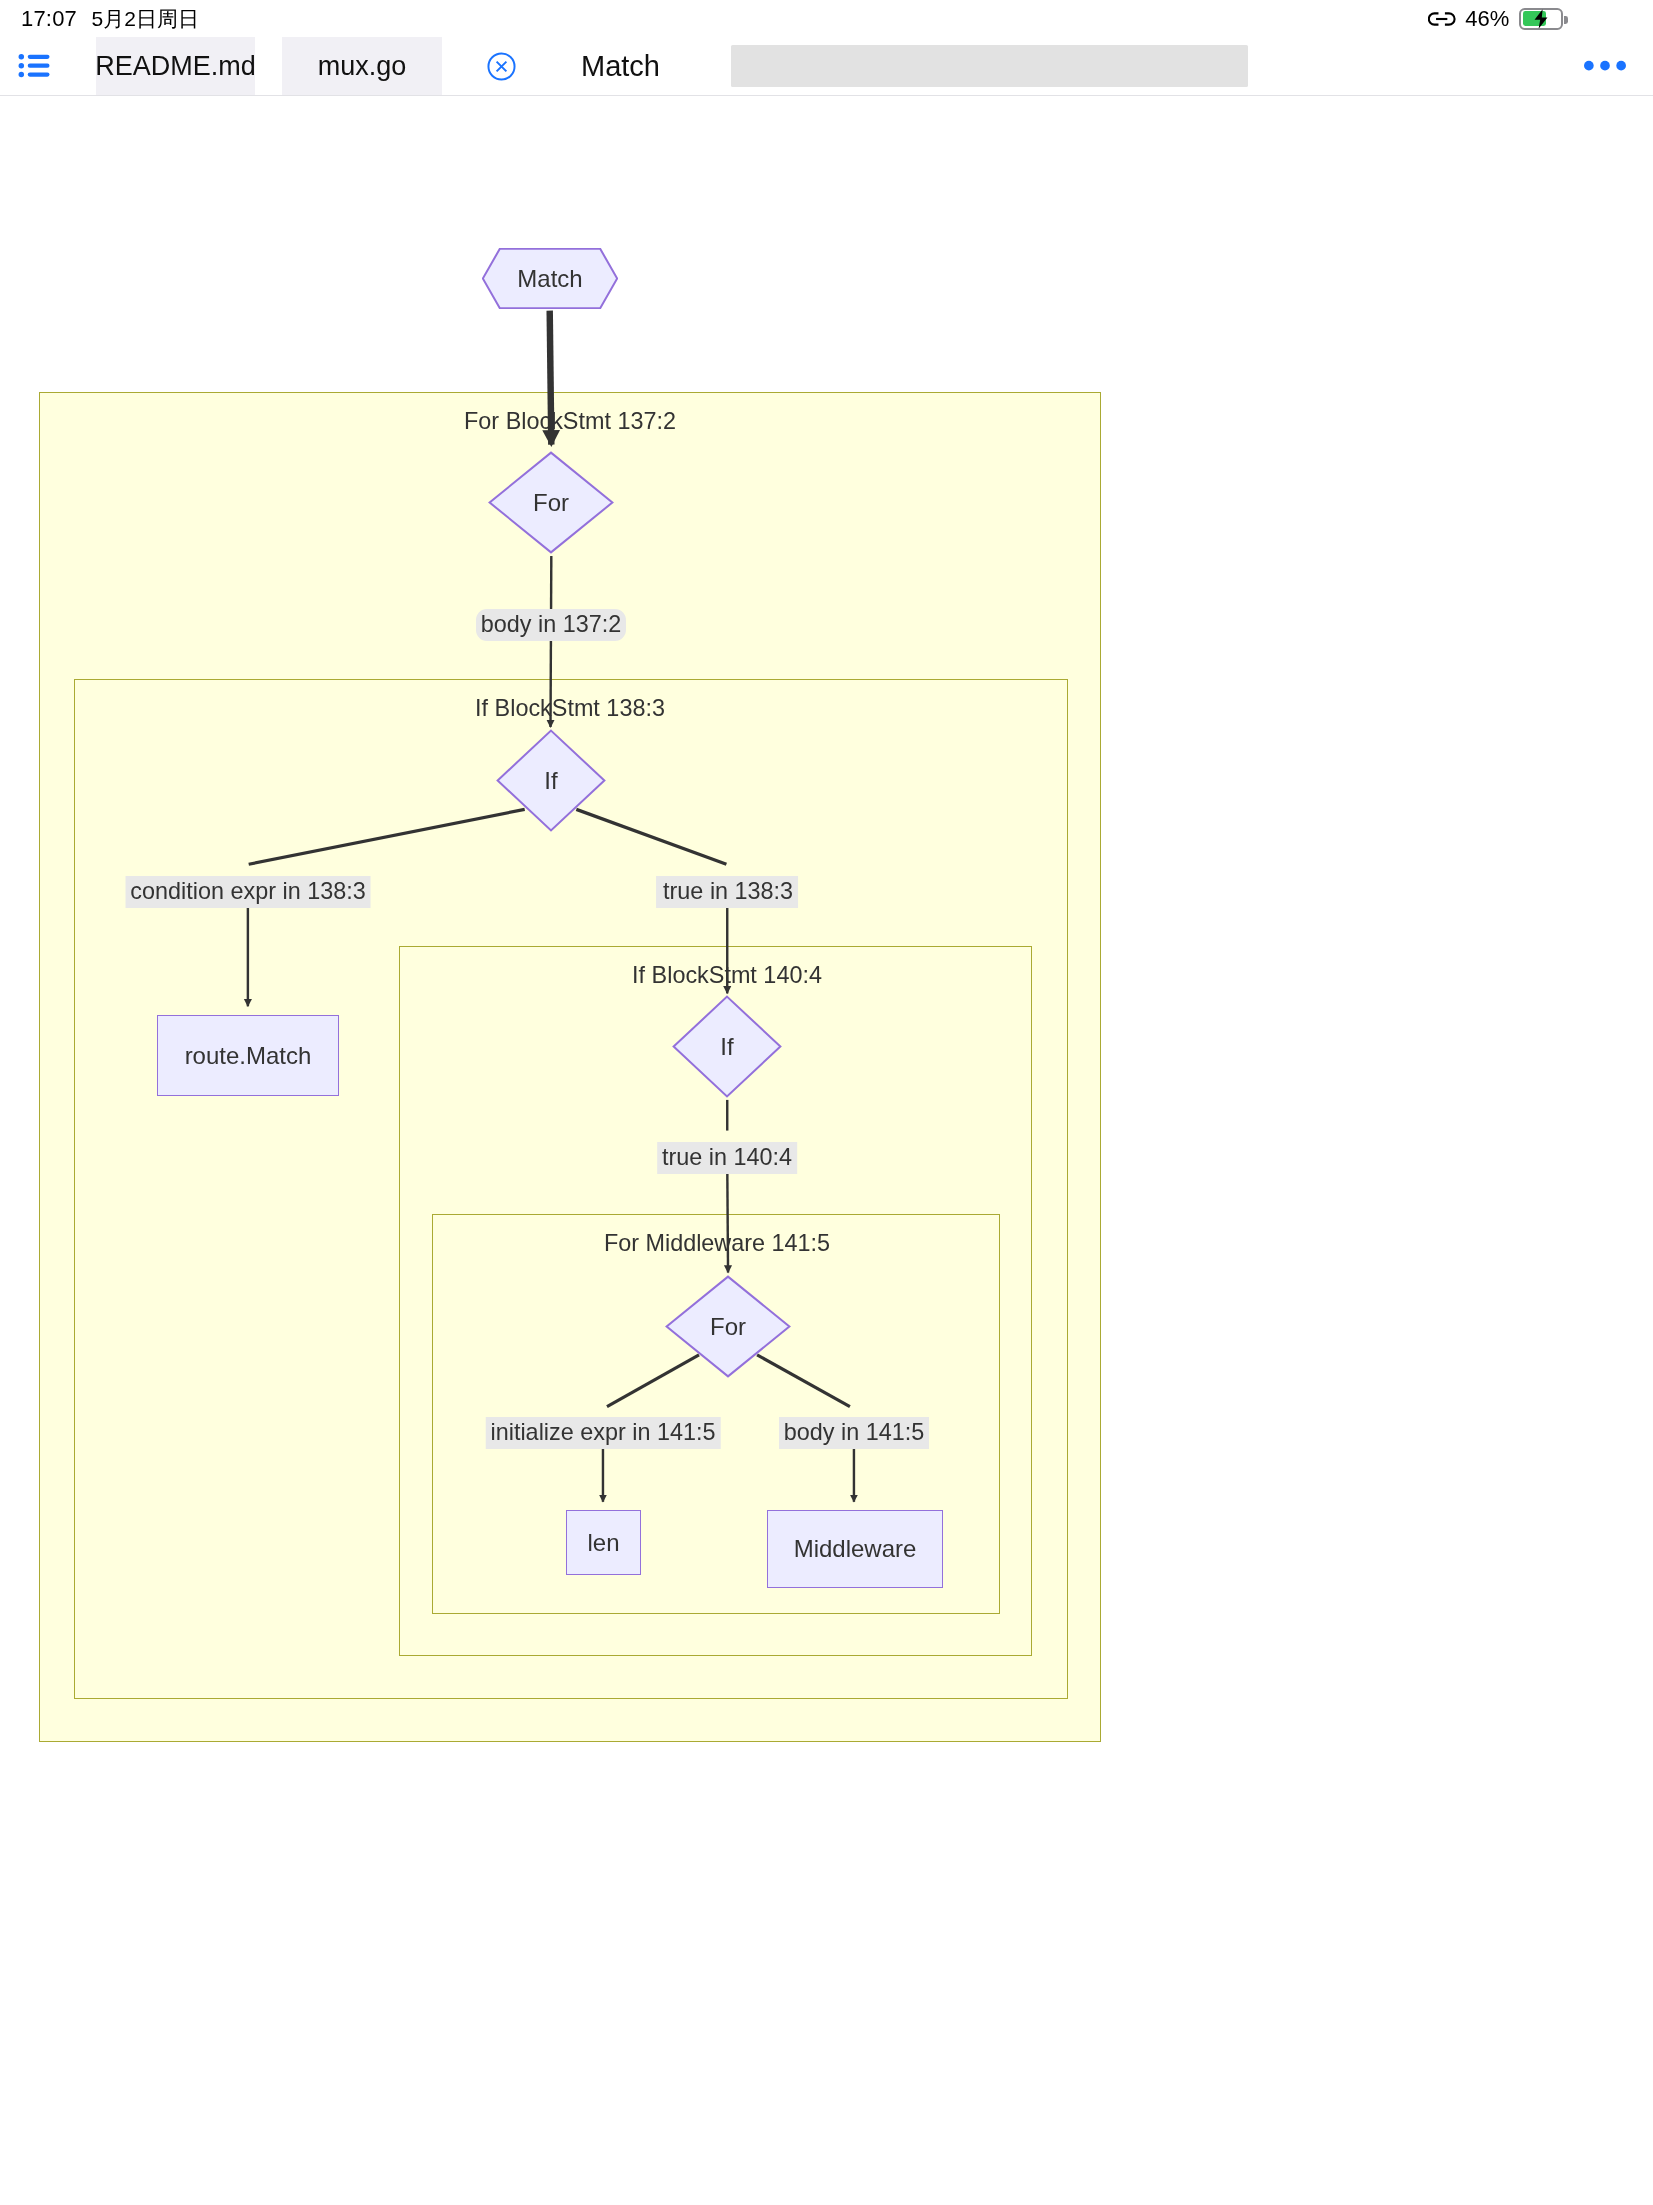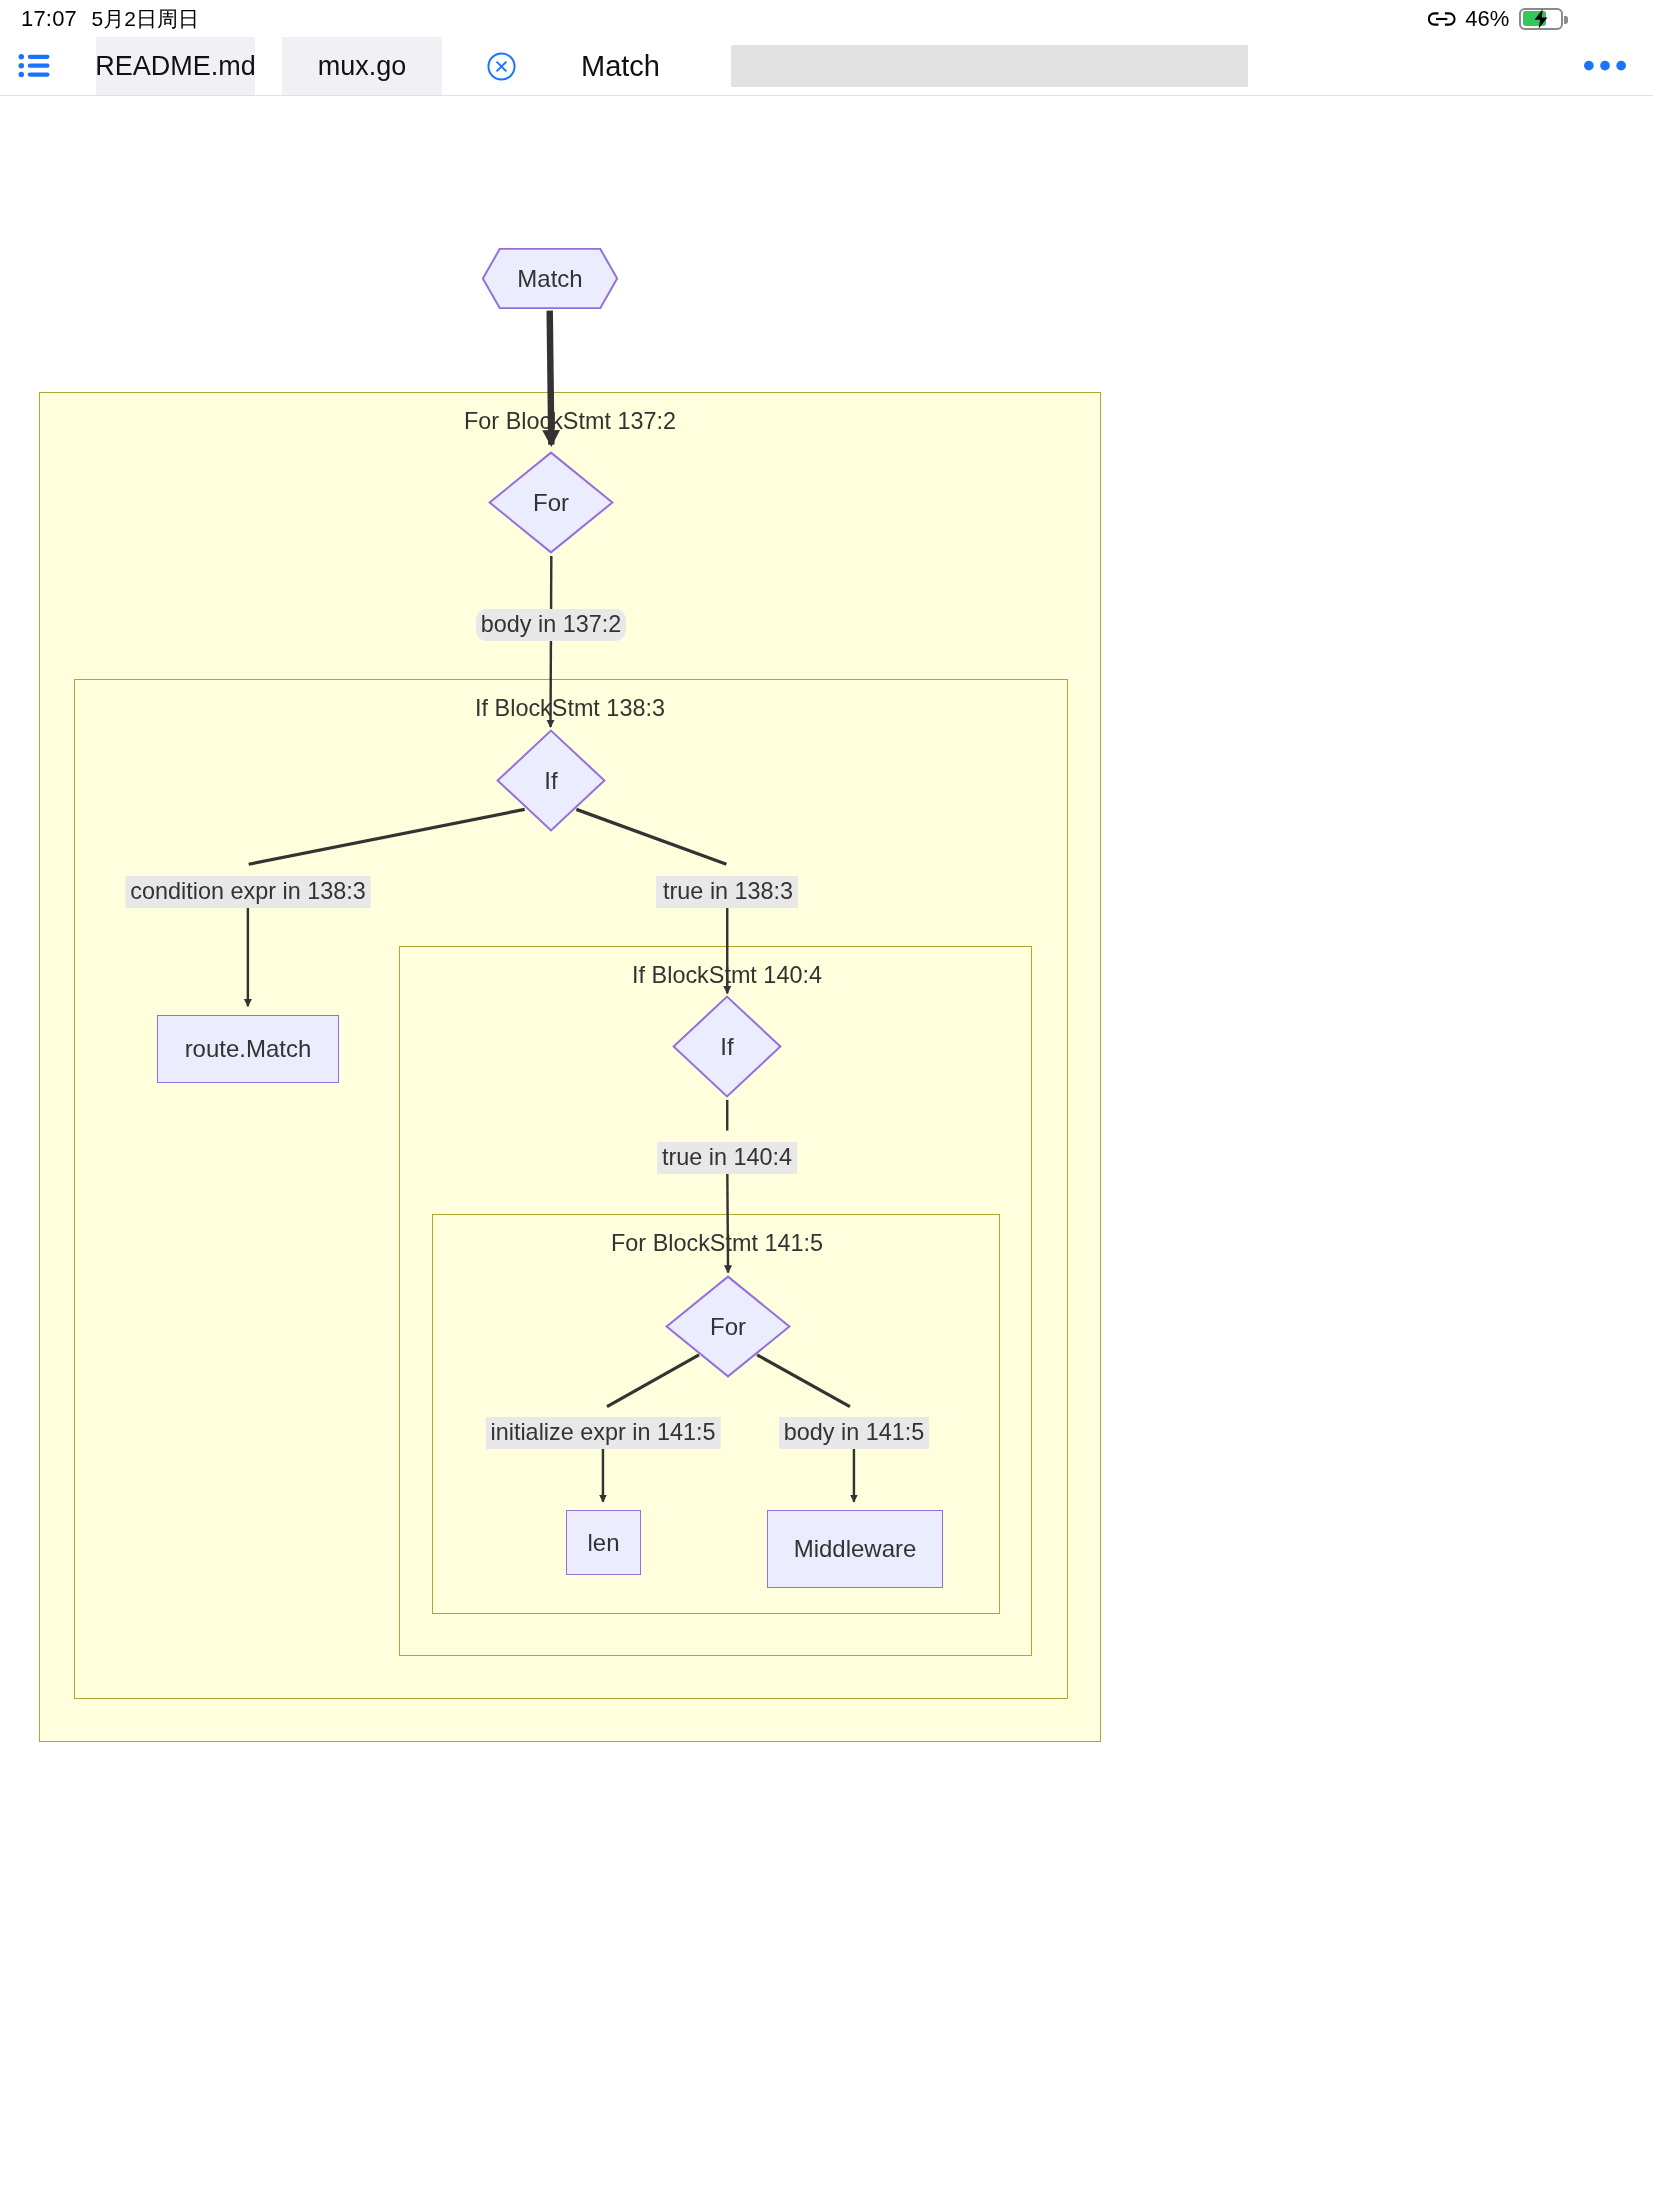--- a/index.html
+++ b/index.html
@@ -247,21 +247,21 @@
       <path d="M866,1560 L752,1624" stroke="#333333" stroke-width="4" fill="none"></path>
       <path d="M747,1660 L747,1742" stroke="#333333" stroke-width="3" fill="none" marker-end="url(#arr)"></path>
 
       <path d="M938,1560 L1053,1624" stroke="#333333" stroke-width="4" fill="none"></path>
       <path d="M1058,1660 L1058,1742" stroke="#333333" stroke-width="3" fill="none" marker-end="url(#arr)"></path>
     </svg>
 
     <div class="cluster-label" style="left:570px; top:312px;">For BlockStmt 137:2</div>
     <div class="cluster-label" style="left:570px; top:599px;">If BlockStmt 138:3</div>
     <div class="cluster-label" style="left:727px; top:866px;">If BlockStmt 140:4</div>
-    <div class="cluster-label" style="left:717px; top:1134px;">For BlockStmt 141:5</div>
+    <div class="cluster-label" style="left:717px; top:1134px;">For Middleware 141:5</div>
 
     <div class="hex-wrap" style="left:482px; top:152px; width:136px; height:61px;">
       <svg class="hex-border" viewBox="0 0 168 76" preserveAspectRatio="none">
         <polygon points="22,1 146,1 167,38 146,75 22,75 1,38" fill="#ececff" stroke="#9370db" stroke-width="2.5"></polygon>
       </svg>
       <div class="hex-text">Match</div>
     </div>
 
     <div class="rhombus-wrap" style="left:488px; top:355px; width:126px; height:103px;">
       <svg class="hex-border" viewBox="0 0 156 128" preserveAspectRatio="none">
@@ -270,21 +270,21 @@
       <div class="rhombus-text">For</div>
     </div>
 
     <div class="rhombus-wrap" style="left:496px; top:633px; width:110px; height:103px;">
       <svg class="hex-border" viewBox="0 0 136 128" preserveAspectRatio="none">
         <polygon points="68,2 134,64 68,126 2,64" fill="#ececff" stroke="#9370db" stroke-width="2.5"></polygon>
       </svg>
       <div class="rhombus-text">If</div>
     </div>
 
-    <div class="node node-rect" style="left:157px; top:919px; width:182px; height:68px;">
+    <div class="node node-rect" style="left:157px; top:919px; width:182px; height:81px;">
       <span>route.Match</span>
     </div>
 
     <div class="rhombus-wrap" style="left:672px; top:899px; width:110px; height:103px;">
       <svg class="hex-border" viewBox="0 0 136 128" preserveAspectRatio="none">
         <polygon points="68,2 134,64 68,126 2,64" fill="#ececff" stroke="#9370db" stroke-width="2.5"></polygon>
       </svg>
       <div class="rhombus-text">If</div>
     </div>
 

